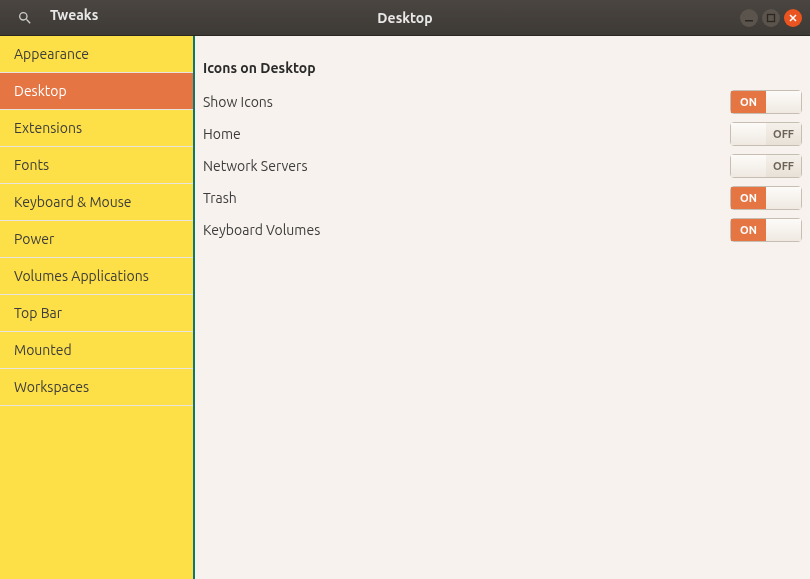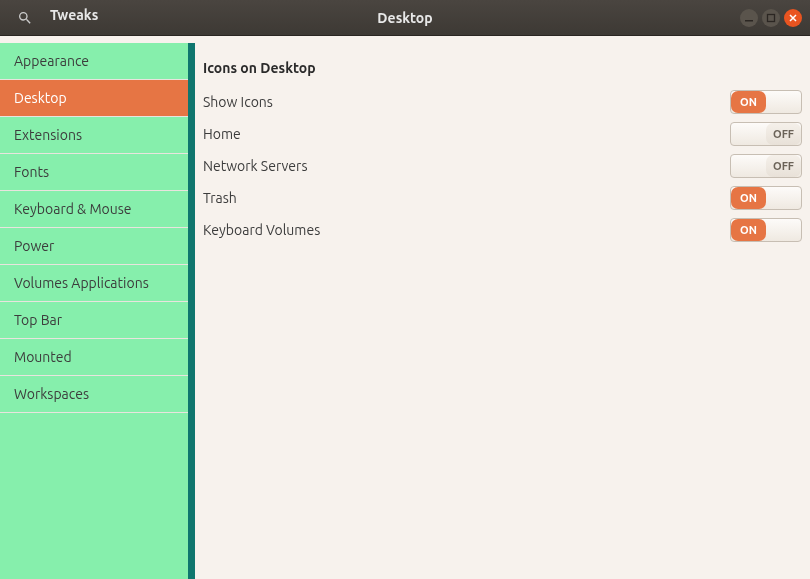--- a/index.html
+++ b/index.html
@@ -56,24 +56,23 @@
     }
     .win-btn.close { background: #e95420; }
     .win-btn svg { width: 10px; height: 10px; fill: #2b2622; }
     .win-btn.close svg { fill: #fff; }
     .body {
       display: flex;
       height: calc(100% - 36px);
     }
     .sidebar {
       width: 195px;
-      background: #86efac;
-      border-right: 7px solid #0f766e;
+      background: #fde047;
+      border-right: 2px solid #0f766e;
       overflow-y: auto;
-      margin-top: 7px;
     }
     .sidebar-item {
       padding: 10px 14px;
       border-bottom: 1px solid #e9e4de;
       cursor: pointer;
       color: #3c3c3c;
     }
     .sidebar-item.active {
       background: #e67544;
       color: #fff;
@@ -109,21 +108,21 @@
       cursor: pointer;
       font-size: 11px;
       font-weight: bold;
     }
     .toggle .half {
       width: 50%;
       height: 100%;
       display: flex;
       align-items: center;
       justify-content: center;
-      border-radius: 7px;
+      border-radius: 0;
     }
     .toggle.on .half.left {
       background: #e67544;
       color: #fff;
     }
     .toggle.on .half.right {
       background: linear-gradient(#fdfbf9,#efe9e1);
     }
     .toggle.off .half.left {
       background: linear-gradient(#fdfbf9,#efe9e1);

